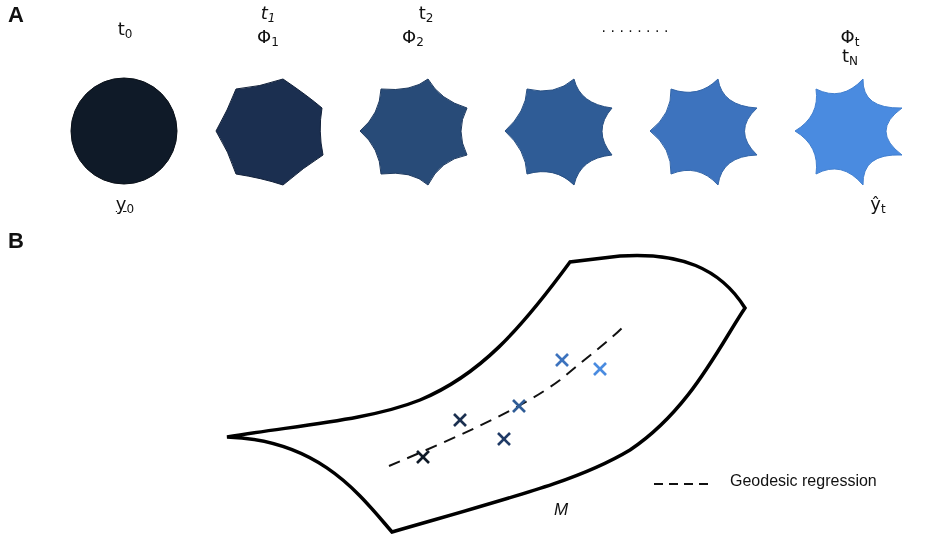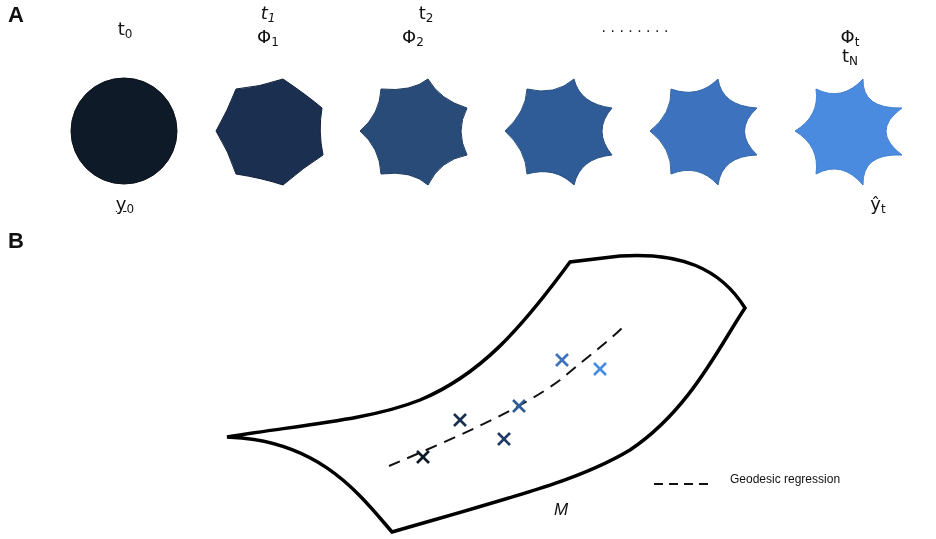--- a/index.html
+++ b/index.html
@@ -2,21 +2,21 @@
 <html><head>
 <meta charset="utf-8">
 <style>
   html, body { margin:0; padding:0; background:#ffffff; }
   body { width:936px; height:539px; position:relative; overflow:hidden;
          font-family:"DejaVu Sans", sans-serif; color:#111; }
   .panel-label { position:absolute; font-family:"Liberation Sans", sans-serif; font-weight:bold; font-size:22px; }
   .lbl { position:absolute; font-family:"DejaVu Sans", sans-serif; font-size:18px; text-align:center; width:80px; line-height:22px; }
   .lbl sub { font-size:12px; vertical-align:-3px; }
   svg.main { position:absolute; left:0; top:0; }
-  .legend-text { position:absolute; font-family:"Liberation Sans", sans-serif; font-size:12px; }
+  .legend-text { position:absolute; font-family:"Liberation Sans", sans-serif; font-size:16px; }
   .mlabel { position:absolute; font-family:"Liberation Sans", sans-serif; font-style:italic; font-size:17px; }
 </style>
 </head>
 <body>
 
 <div class="panel-label" style="left:8px; top:2px;">A</div>
 
 <div class="lbl" style="left:85px; top:18px;"><span>t</span><sub>0</sub></div>
 
 <div class="lbl" style="left:228px; top:2px;font-style:italic;"><span>t</span><sub>1</sub></div>

